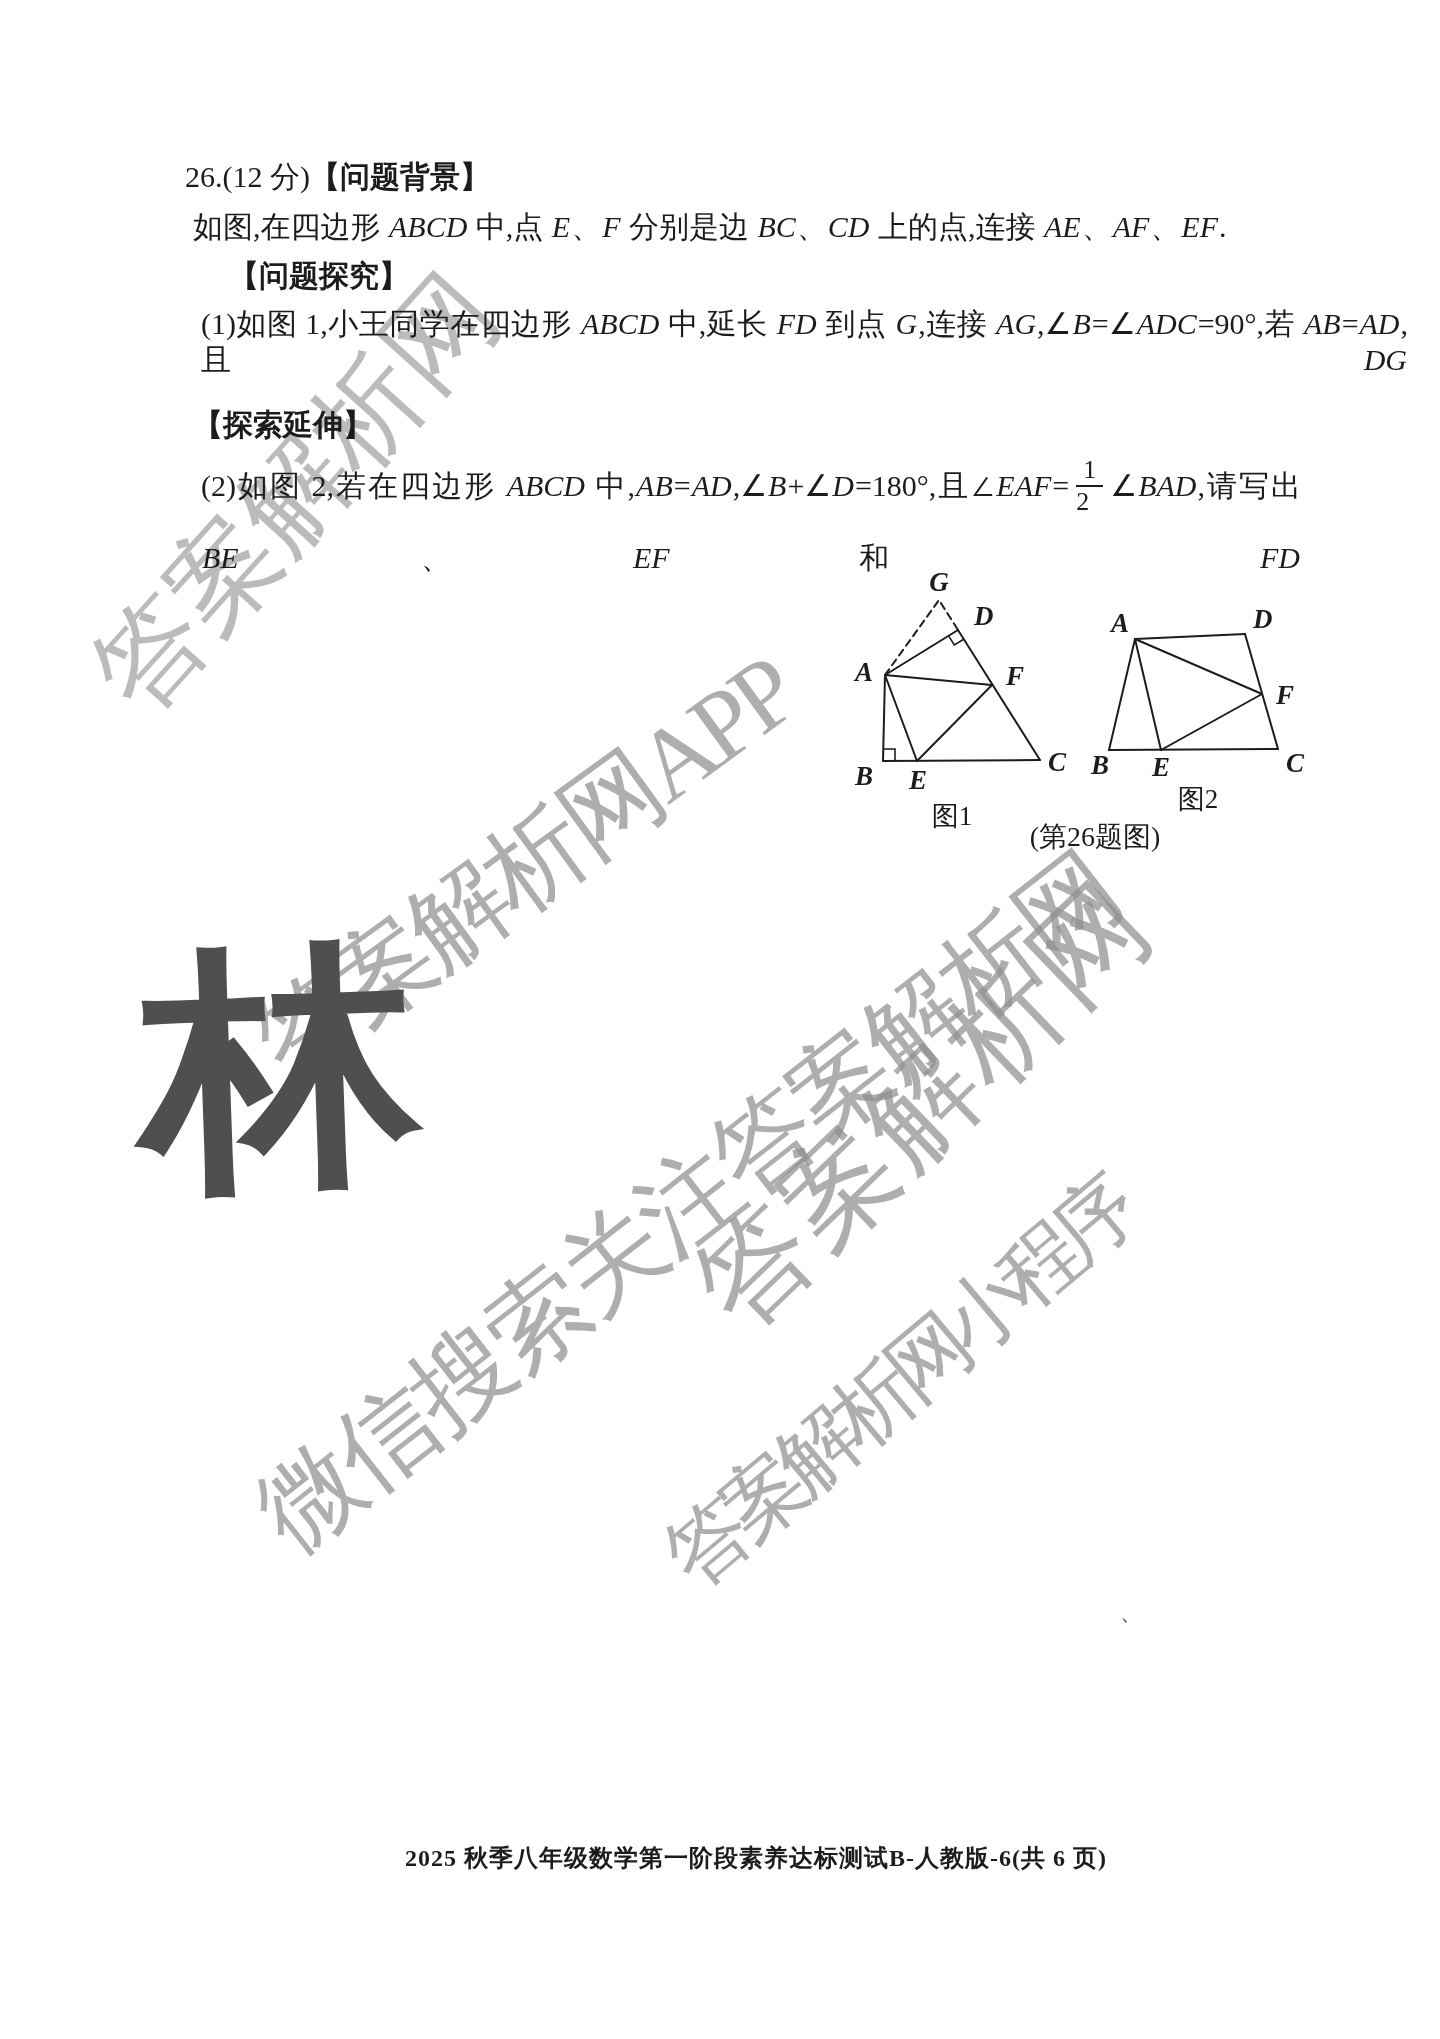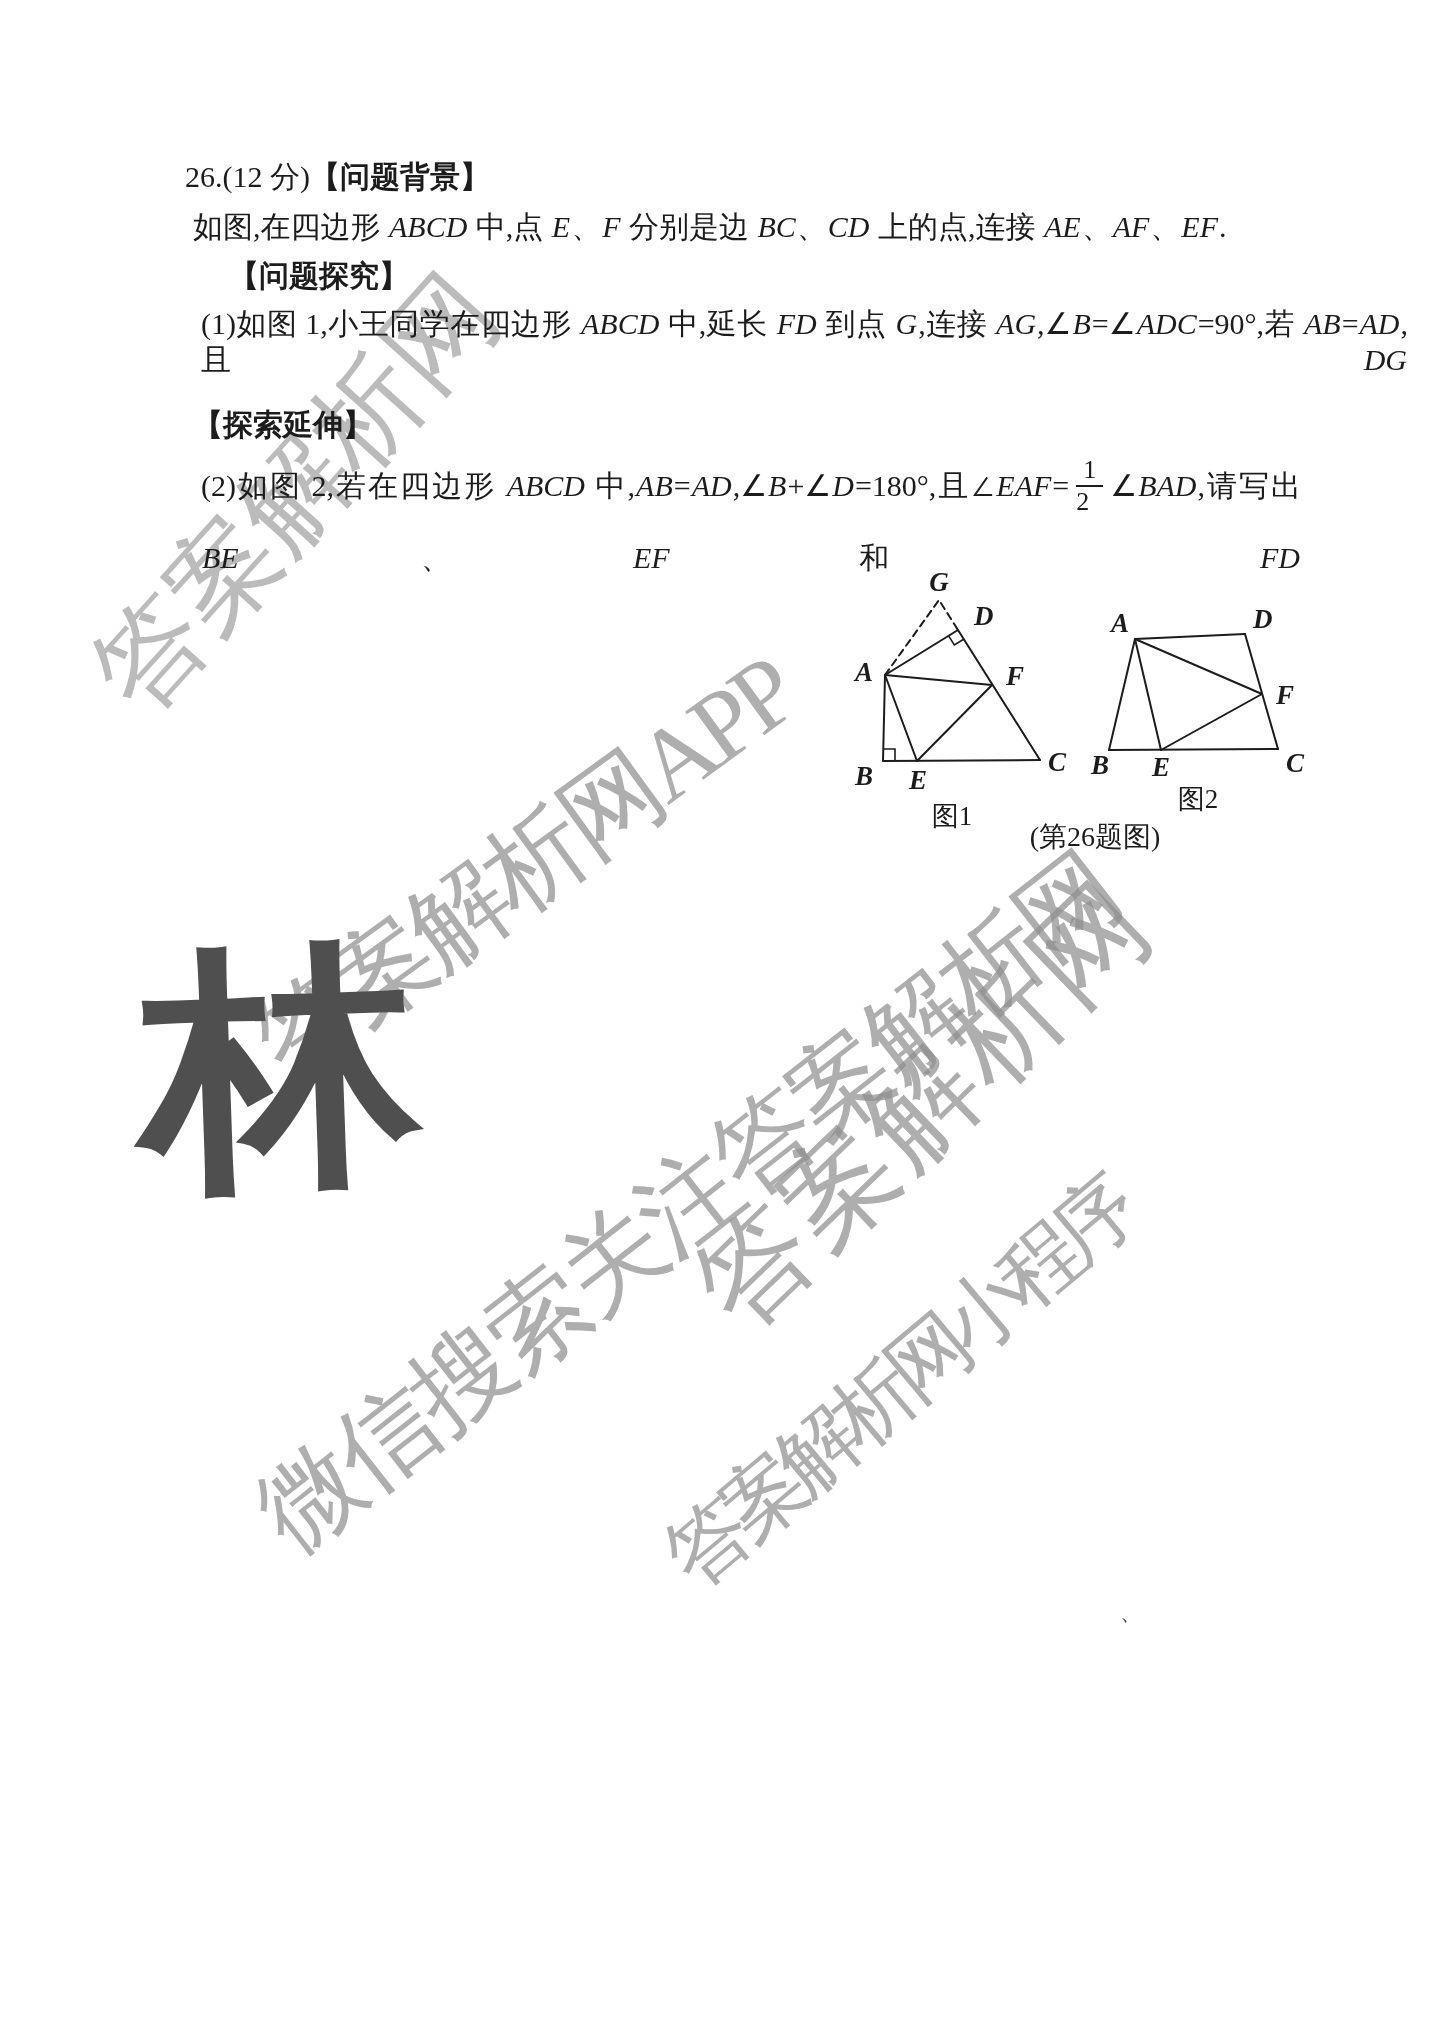--- a/index.html
+++ b/index.html
@@ -128,14 +128,15 @@
       <text class="pl" x="186" y="94">F</text>
       <text class="pl" x="10" y="164" text-anchor="middle">B</text>
       <text class="pl" x="71" y="166" text-anchor="middle">E</text>
       <text class="pl" x="196" y="162">C</text>
       <text class="cap" x="108" y="198" text-anchor="middle">图2</text>
     </svg>
   </div>
 
   <div id="figcaption">(第26题图)</div>
 
+  <div class="footer">2025 秋季八年级数学第一阶段素养达标测试B-人教版-6(共 6 页)</div>
 
 </div>
 
 </body></html>

